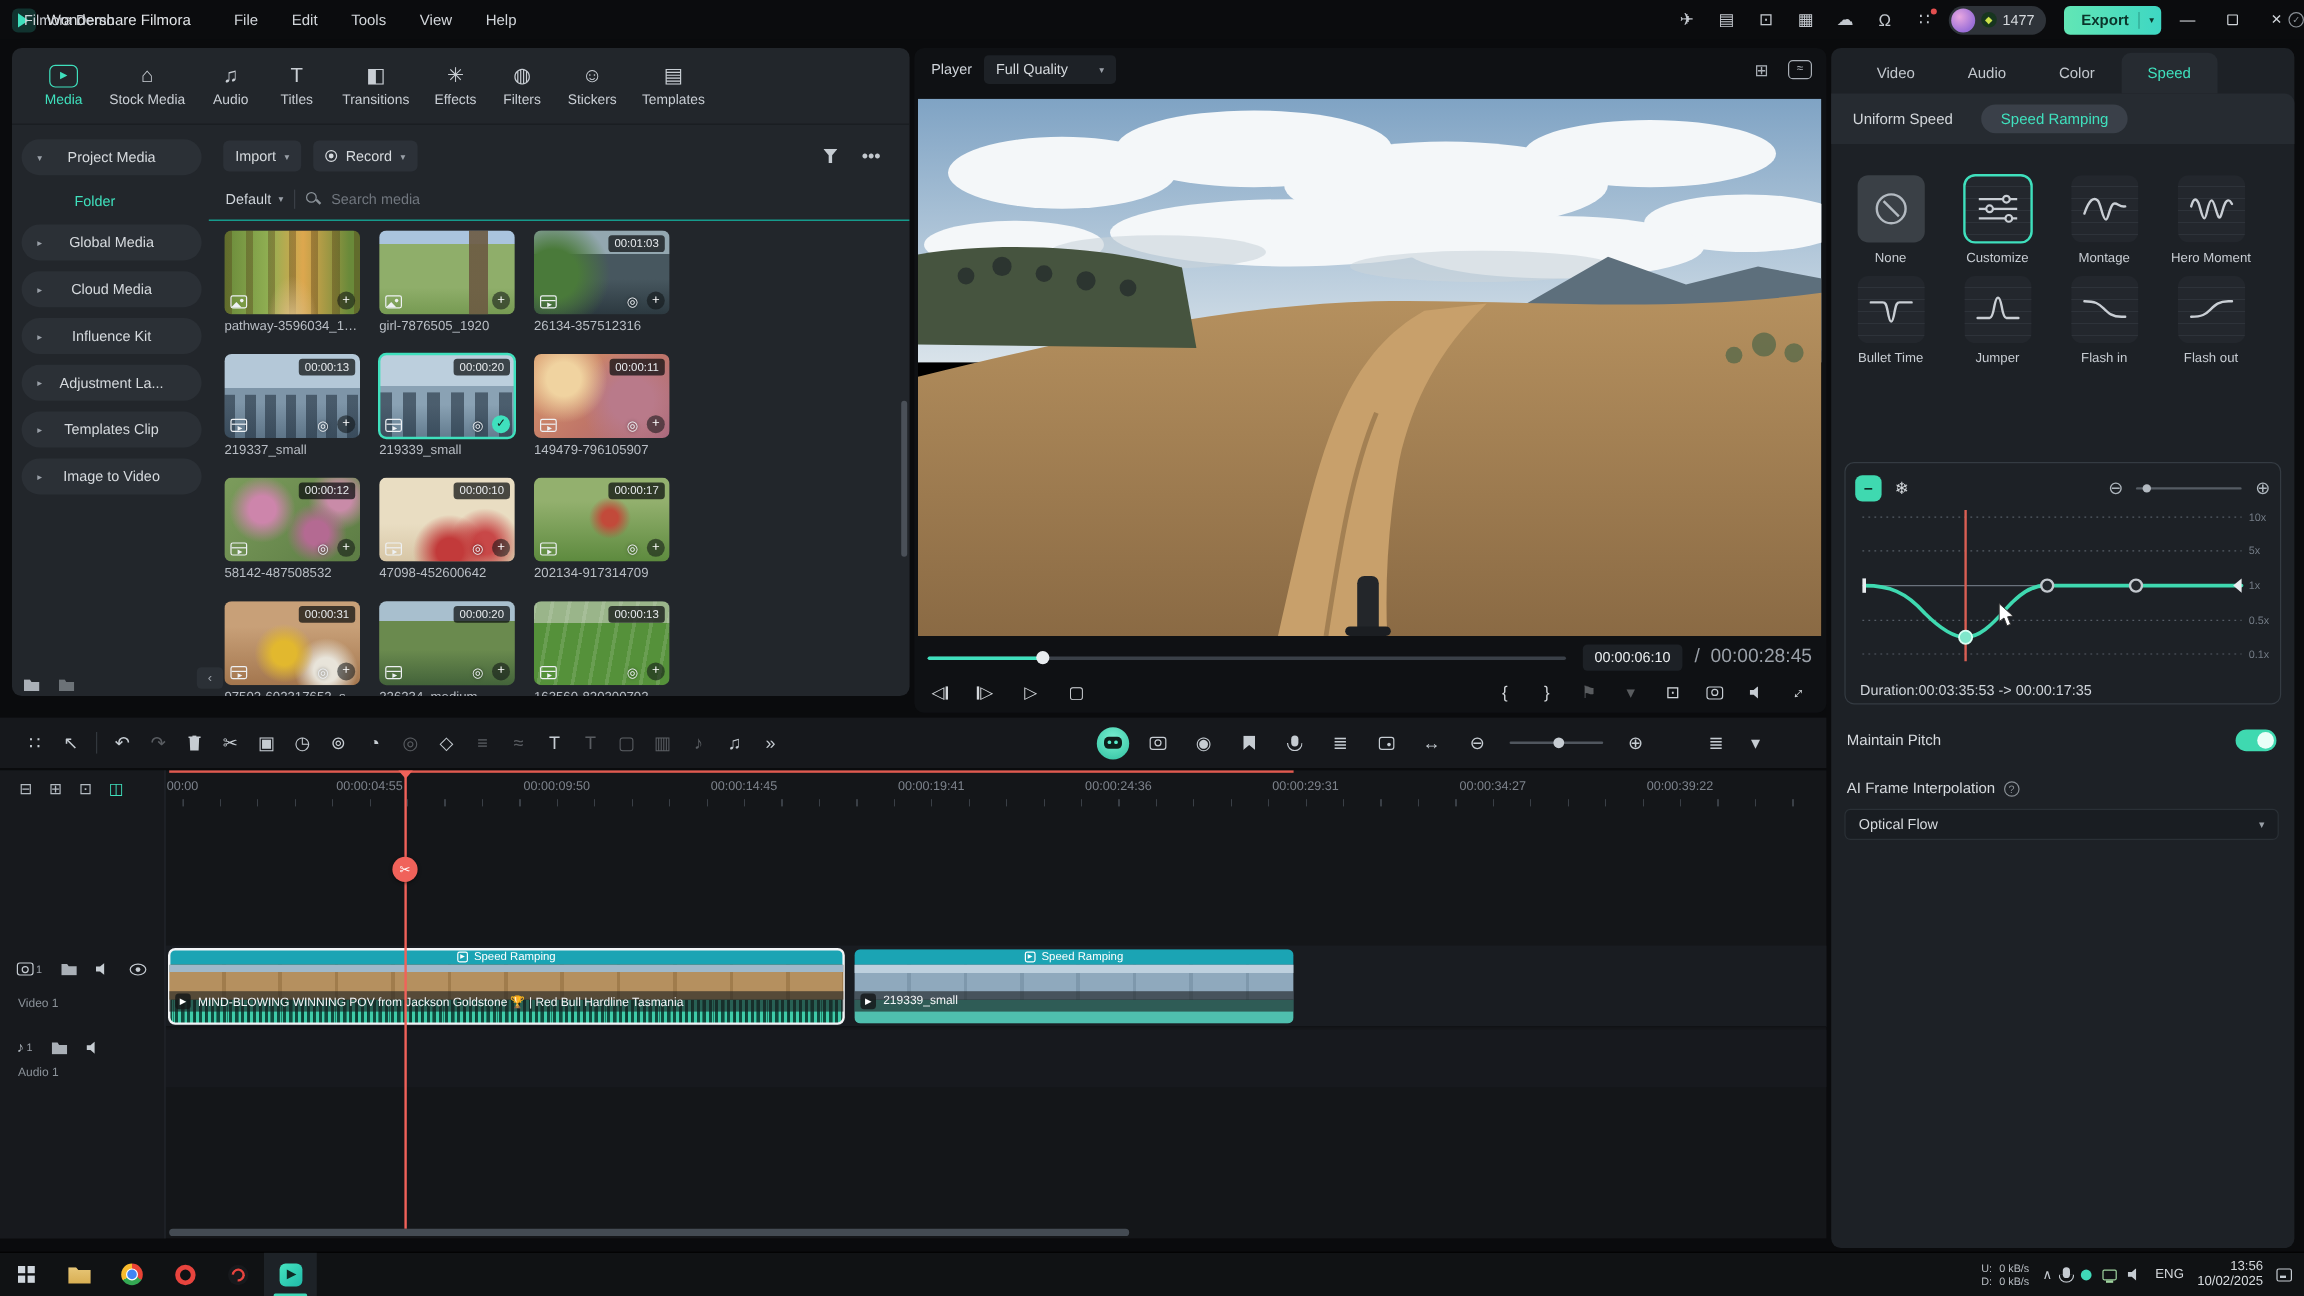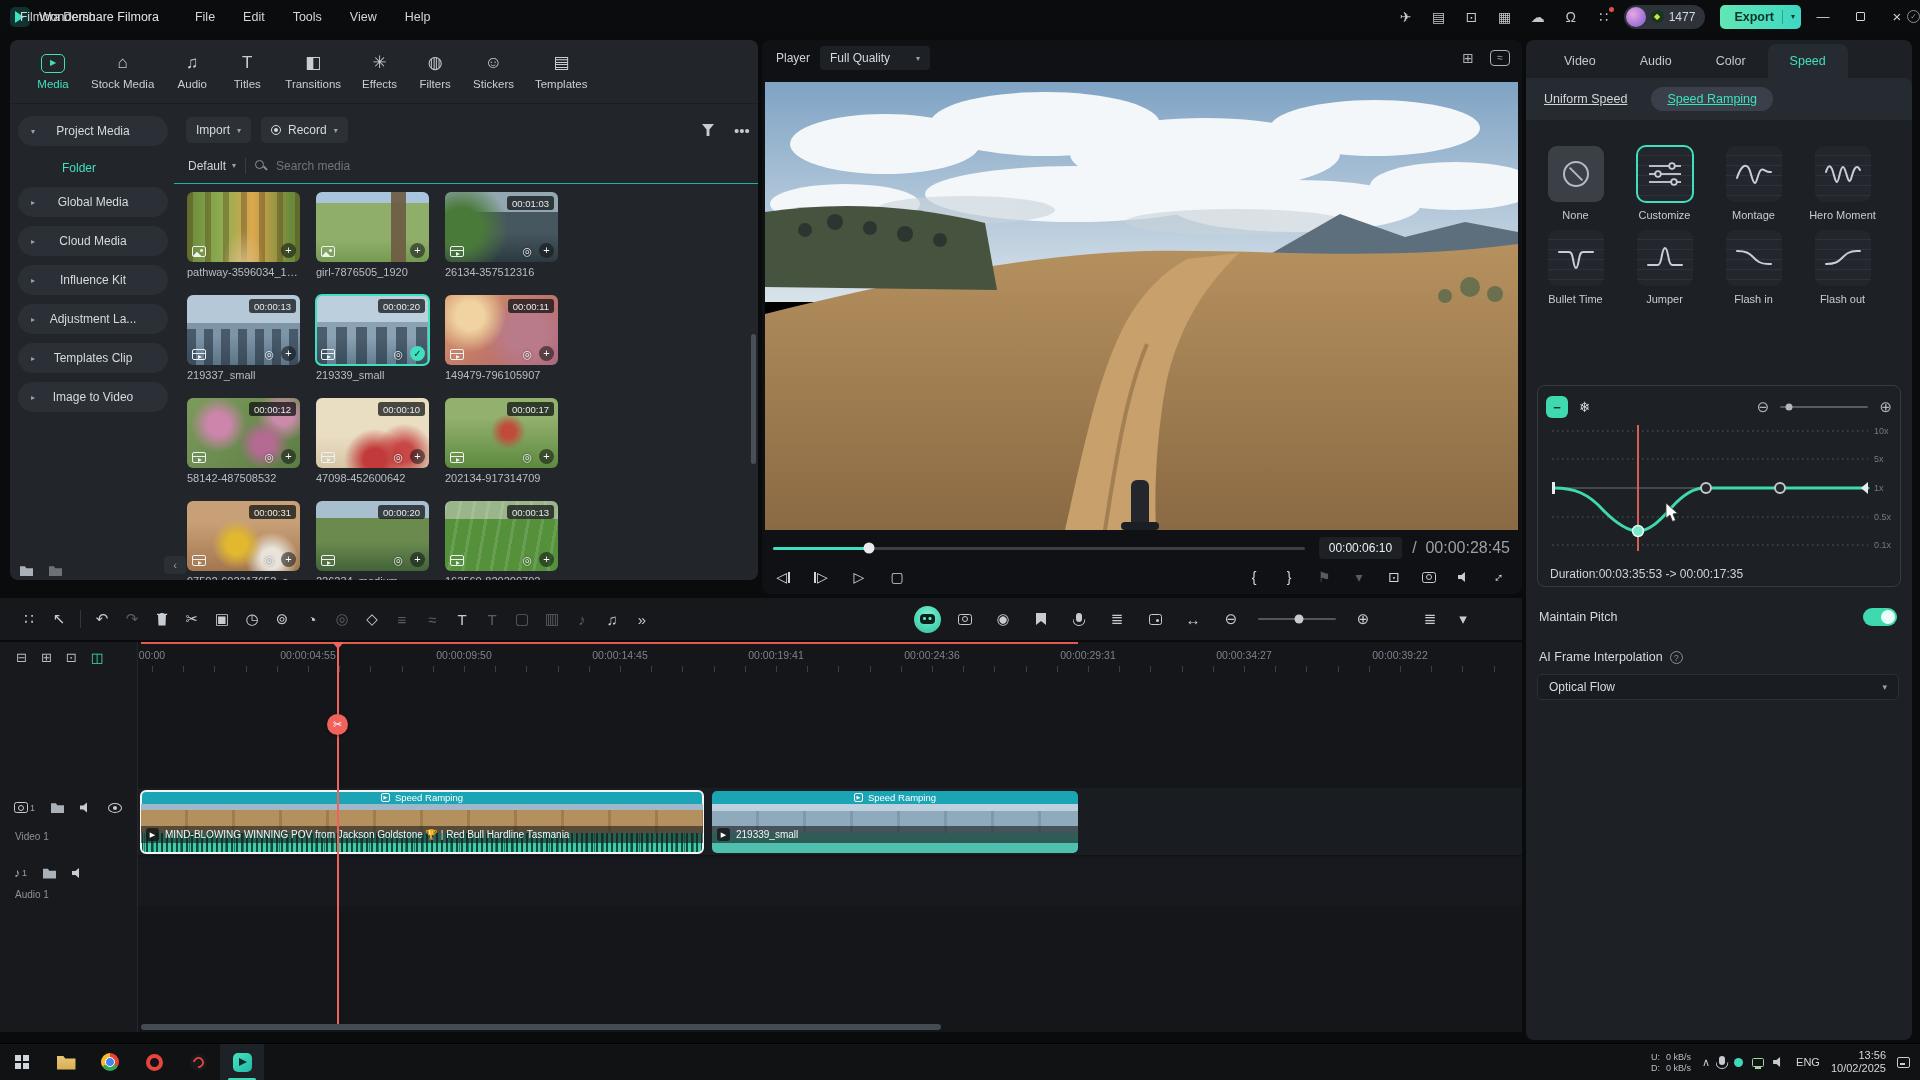--- a/index.html
+++ b/index.html
@@ -69,21 +69,21 @@
   .mtab .tlabel{font-size:11.5px;}
   .mtab.active{color:#3fe0bd;}
   #left-body{display:flex;height:476px;}
   #sidebar{width:164px;flex:none;position:relative;padding-top:12px;}
   .sb-pill{margin:0 6px 9px 8px;height:30px;border-radius:15px;background:#2b3036;display:flex;align-items:center;justify-content:center;position:relative;font-size:12px;color:#d6dade;}
   .sb-pill .arr{position:absolute;left:13px;font-size:8px;color:#9aa0a8;}
   .sb-link{height:26px;display:flex;align-items:center;padding-left:52px;font-size:12px;color:#3fe0bd;margin-bottom:6px;}
   #sidebar-foot{position:absolute;bottom:4px;left:10px;display:flex;gap:16px;align-items:center;}
   #collapse-tab{position:absolute;bottom:6px;right:-12px;width:22px;height:18px;background:#2b3036;border-radius:4px;color:#9aa0a8;font-size:11px;display:flex;align-items:center;justify-content:center;}
   #media-sec{flex:1;position:relative;}
-  #media-toprow{display:flex;align-items:center;height:44px;padding:8px 4px 0 12px;gap:10px;}
+  #media-toprow{display:flex;align-items:center;height:44px;padding:8px 20px 0 12px;gap:10px;}
   .drop-btn{height:26px;border-radius:5px;background:#2c3138;display:flex;align-items:center;padding:0 10px;gap:7px;font-size:12px;color:#d6dade;}
   .drop-btn .chev{font-size:8px;color:#9aa0a8;}
   .rec-dot{width:10px;height:10px;border:1.3px solid #d6dade;border-radius:50%;position:relative;}
   .rec-dot::after{content:"";position:absolute;inset:2px;border-radius:50%;background:#d6dade;}
   #media-toprow .spacer{flex:1;}
   .top-ic{color:#c3c8ce;font-size:15px;display:flex;align-items:center;justify-content:center;width:24px;height:24px;}
   #media-searchrow{display:flex;align-items:center;height:36px;padding:0 14px 0 14px;gap:9px;border-bottom:1px solid #14b8a6;}
   #default-drop{display:flex;align-items:center;gap:6px;font-size:12px;color:#cfd4da;}
   #default-drop .chev{font-size:8px;color:#9aa0a8;}
   .vsep{width:1px;height:16px;background:#3a3f46;}
@@ -136,21 +136,21 @@
   .tr-ic .bar{width:1.6px;height:11px;background:#d2d6da;}
   #transport .spacer{flex:1;}
   #transport-right{display:flex;align-items:center;gap:9px;}
 
   
   #right-panel{position:absolute;left:1526px;top:40px;width:386px;height:1000px;background:#1d2126;border-radius:8px;}
   #rp-tabs{display:flex;align-items:flex-end;height:38px;padding-left:16px;gap:0;}
   .rp-tab{font-size:12.5px;color:#c3c8ce;padding:10px 22px;}
   .rp-tab.active{background:#262b31;border-radius:8px 8px 0 0;color:#3fe0bd;}
   #rp-modes{display:flex;align-items:center;height:42px;padding-left:18px;gap:24px;background:#262b31;border-radius:0 8px 0 0;}
-  .mode{font-size:12.5px;color:#d2d6da;text-decoration:underline;}
+  .mode{font-size:12.5px;color:#d2d6da;}
   .mode.pill{background:#3a4049;border-radius:14px;padding:5px 16px;color:#3fe0bd;}
   #presets{display:grid;grid-template-columns:repeat(4,77px);gap:8px 12px;padding:26px 0 0 11px;}
   .preset{display:flex;flex-direction:column;align-items:center;gap:7px;}
   .ptile{width:56px;height:56px;border-radius:9px;background:repeating-linear-gradient(180deg,transparent 0 9px,#2e333a 9px 10px),#23272d;display:flex;align-items:center;justify-content:center;}
   .preset.lite .ptile{background:#3a4046;}
   .preset.sel .ptile{outline:2px solid #3fe0bd;outline-offset:-1px;}
   .plabel{font-size:11px;color:#c8cdd3;text-align:center;line-height:13px;max-width:72px;}
   .pr-none{width:26px;height:26px;border:2px solid #b3bac1;border-radius:50%;position:relative;}
   .pr-none::after{content:"";position:absolute;left:50%;top:50%;width:18px;height:2px;background:#b3bac1;transform:translate(-50%,-50%) rotate(45deg);}
   #curve-box{position:absolute;left:11px;top:345px;width:364px;height:202px;border:1px solid #343b42;border-radius:8px;padding:9px 8px 0 8px;}

